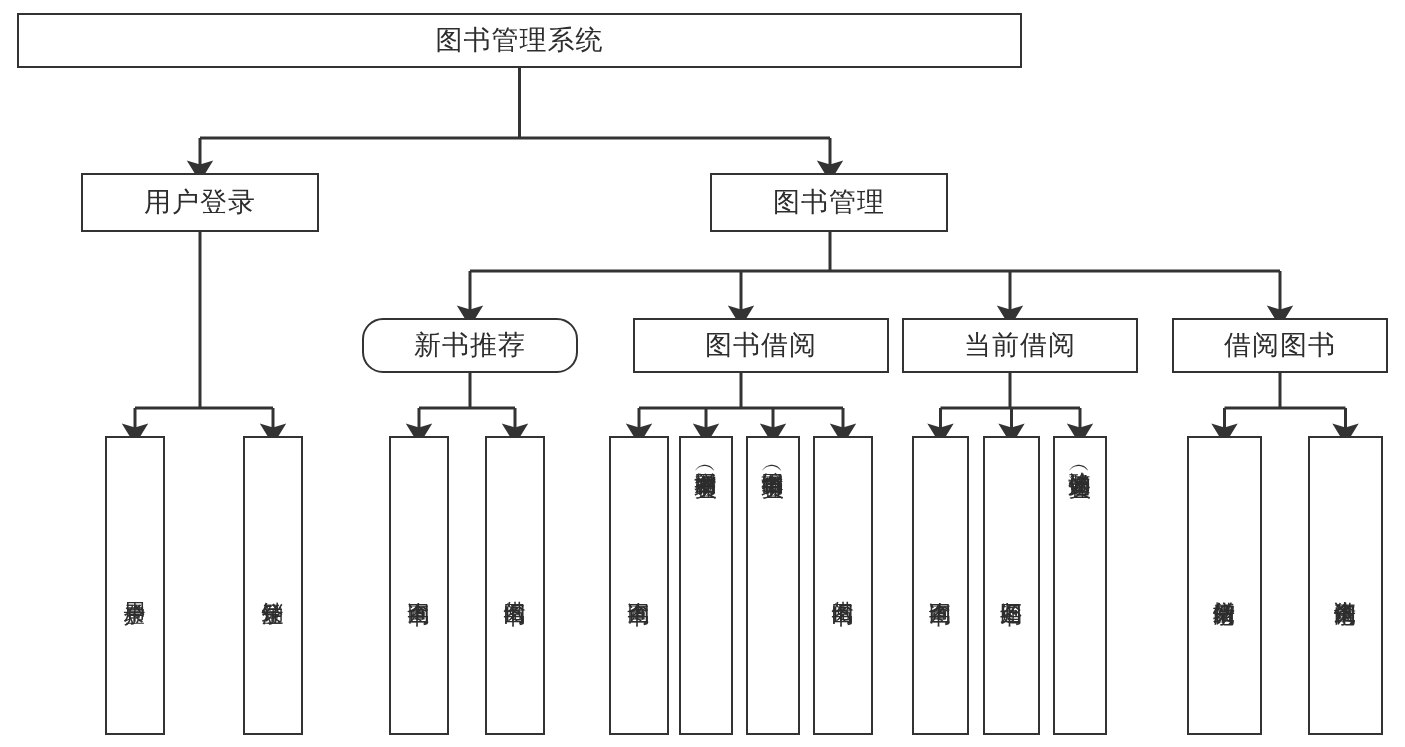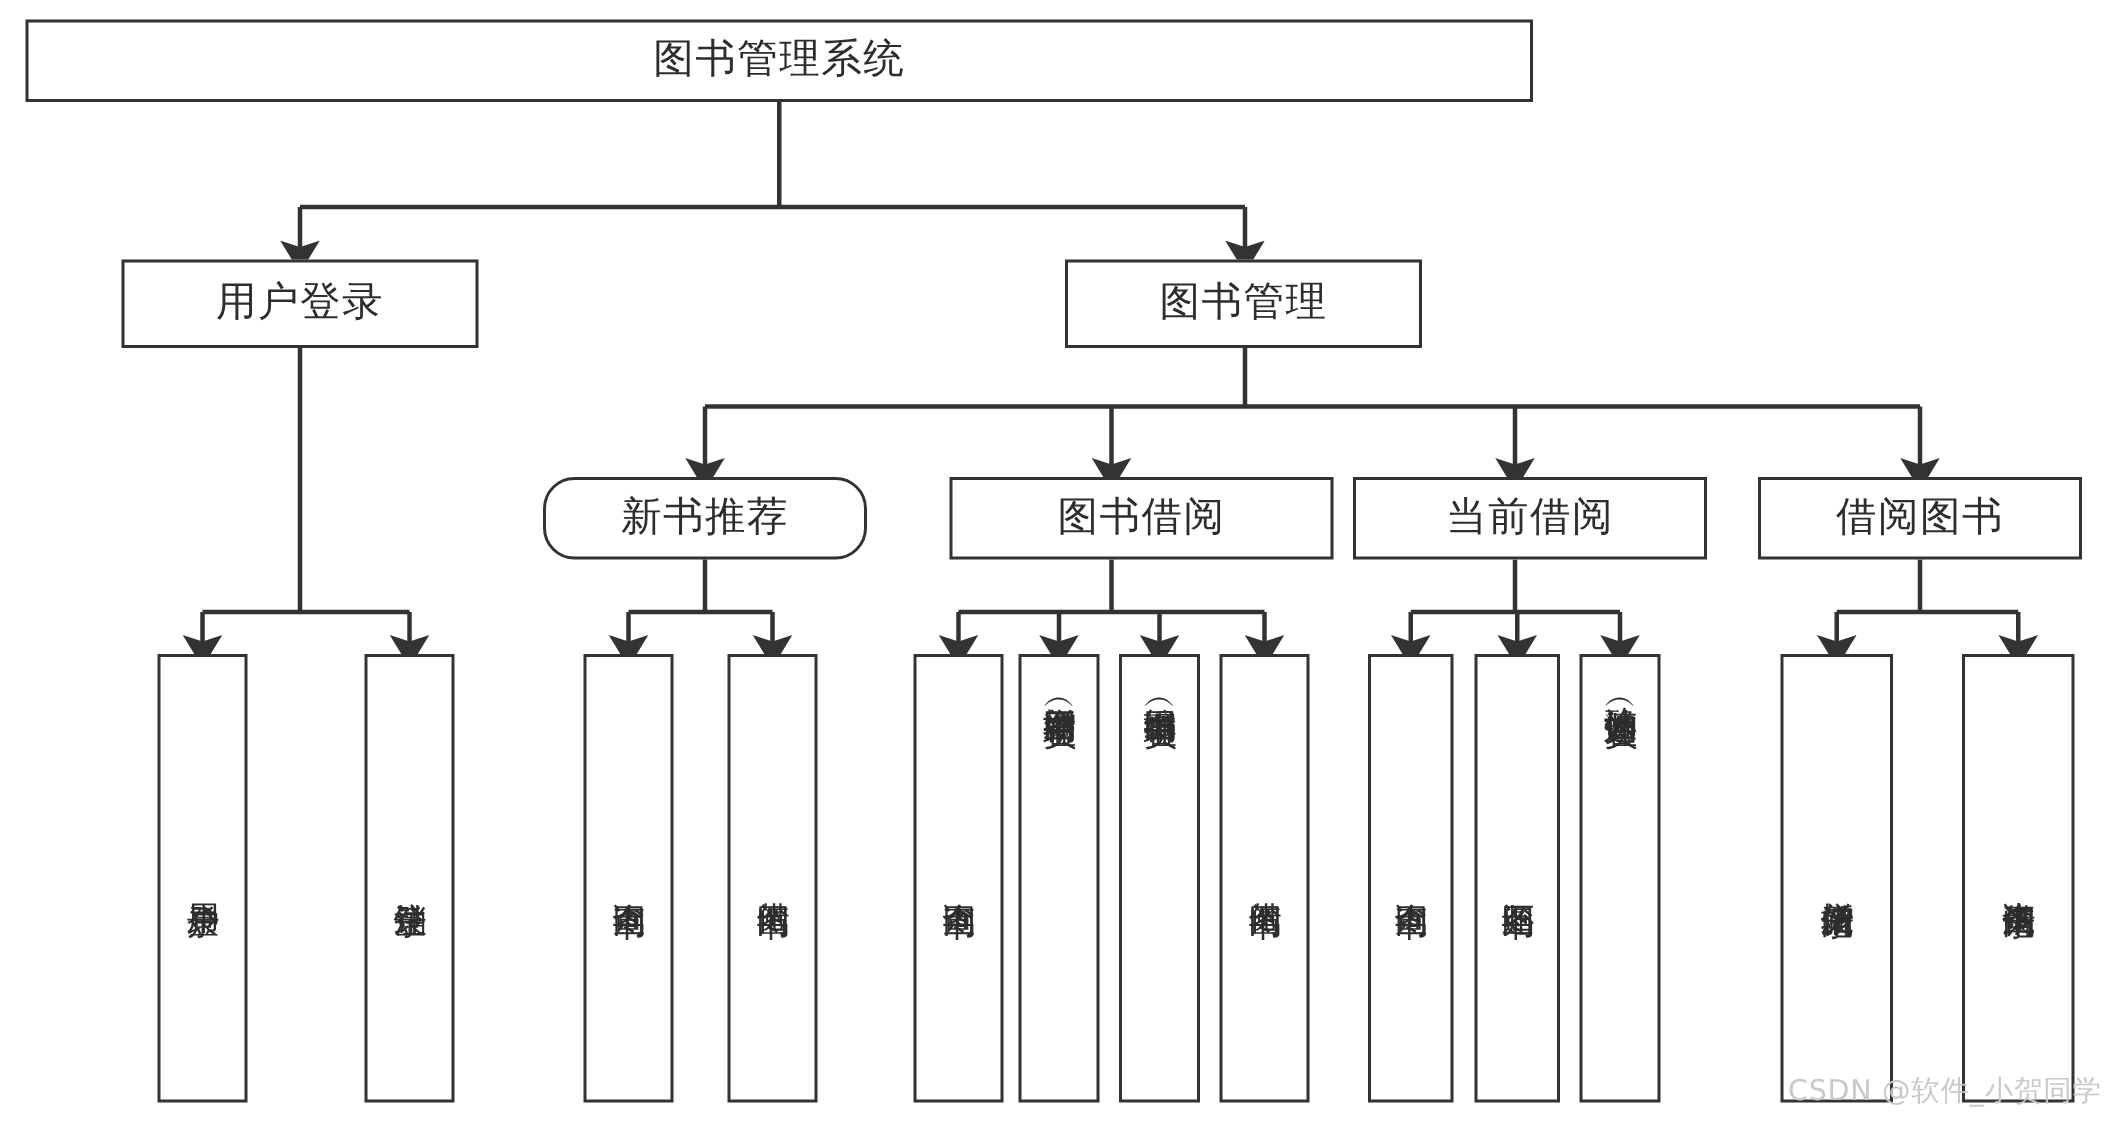--- a/index.html
+++ b/index.html
@@ -102,14 +102,13 @@
       <div class="node leaf mid" style="left: 609px; top: 436px; width: 60px; height: 299px;">查询图书</div>
       <div class="node leaf" style="left: 679px; top: 436px; width: 54px; height: 299px;">新增图书（管理员）</div>
       <div class="node leaf" style="left: 746px; top: 436px; width: 54px; height: 299px;">编辑图书（管理员）</div>
       <div class="node leaf mid" style="left: 813px; top: 436px; width: 60px; height: 299px;">借阅图书</div>
       <div class="node leaf mid" style="left: 912px; top: 436px; width: 57px; height: 299px;">查询图书</div>
       <div class="node leaf mid" style="left: 983px; top: 436px; width: 57px; height: 299px;">归还图书</div>
       <div class="node leaf" style="left: 1053px; top: 436px; width: 54px; height: 299px;">确认归还（管理员）</div>
       <div class="node leaf mid" style="left: 1187px; top: 436px; width: 75px; height: 299px;">新增借阅记录</div>
       <div class="node leaf mid" style="left: 1308px; top: 436px; width: 75px; height: 299px;">查询借阅记录</div>
     </div>
-  <div class="watermark" style="left: 1192px; top: 714px; color: rgb(201, 201, 201);">CSDN @软件_小贺同学</div>
 </div>
 
 </body></html>

